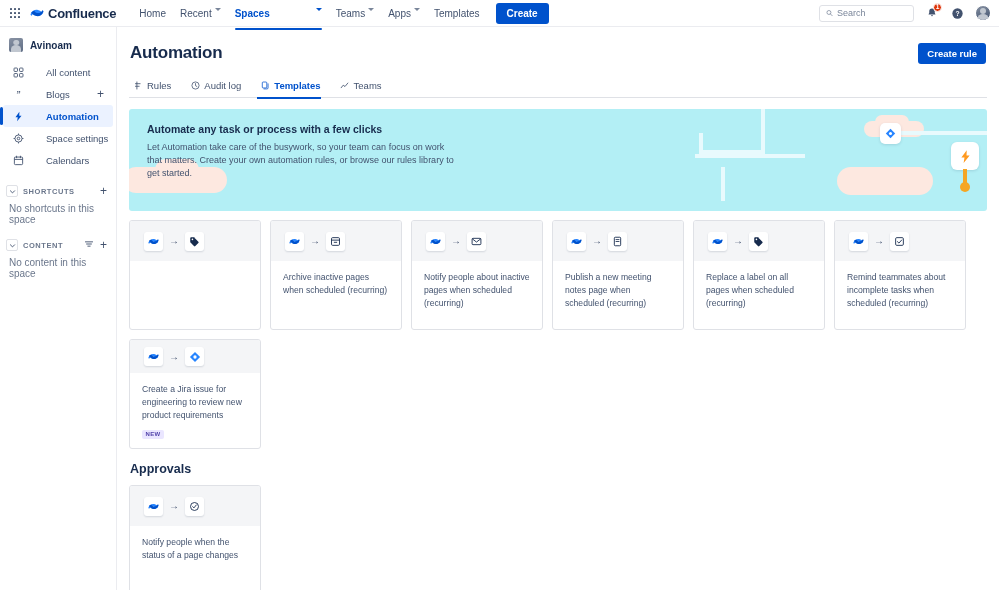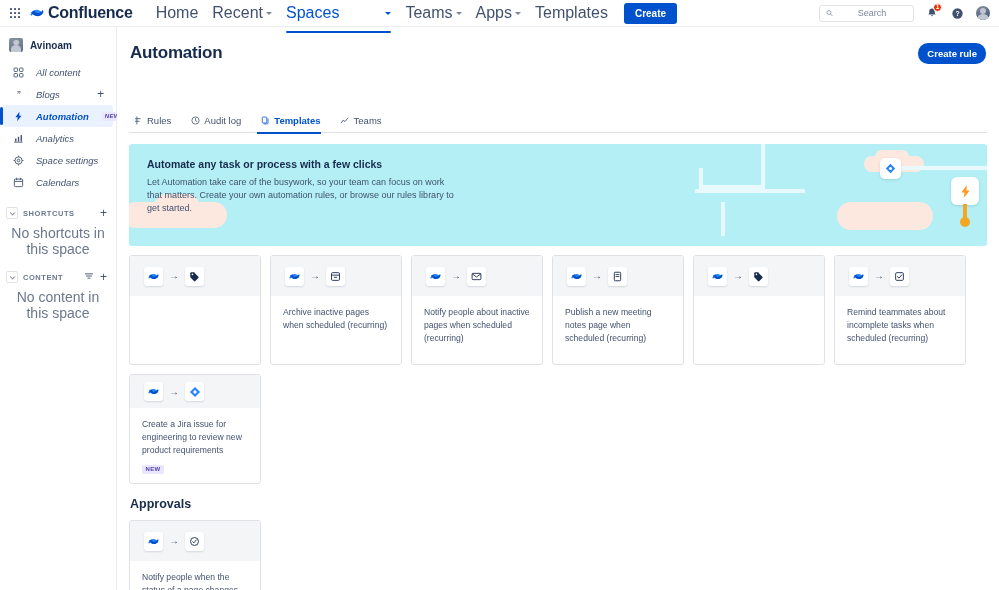--- a/index.html
+++ b/index.html
@@ -34,32 +34,32 @@
     grid-template-rows: repeat(3, 2.5px);
     gap: 1.6px;
   }
   .grid9 i { background: #42526E; border-radius: 0.4px; display: block; }
 
   .brand {
     display: flex; align-items: center; gap: 4px;
     margin-right: 16px; padding-left: 3px;
   }
   .brand-name {
-    font-size: 16px; font-weight: 700; color: #172B4D;
+    font-size: 13px; font-weight: 700; color: #172B4D;
     letter-spacing: -0.25px;
   }
   .navitems { display: flex; align-items: center; gap: 0px; }
   .navitem {
-    font-size: 16px; color: #42526E;
+    font-size: 10px; color: #42526E;
     padding: 5px 7px; border-radius: 3px;
-    display: flex; align-items: center; gap: 3px;
+    display: flex; gap: 3px;
     white-space: nowrap; cursor: pointer;
     position: relative;
   }
-  .navitem.active { color: #0052CC; font-weight: 400; gap: 46px; }
+  .navitem.active { color: #0052CC; font-weight: 700; gap: 46px; }
   .navitem.active::after {
     content: ""; position: absolute; left: 7px; right: 7px; bottom: -6px;
     height: 2px; background: #0052CC; border-radius: 1px;
   }
   .caret {
     width: 0; height: 0;
     border-left: 3px solid transparent;
     border-right: 3px solid transparent;
     border-top: 3.4px solid #7A869A;
     display: inline-block;
@@ -80,21 +80,20 @@
     width: 95px; height: 17px;
     border: 1px solid #DFE1E6; border-radius: 3px;
     background: #fff;
     display: flex; align-items: center; gap: 4px;
     padding: 0 6px;
   }
   .searchbox input {
     border: none; outline: none; background: transparent;
     font-size: 9px; color: #42526E; width: 100%;
     font-family: inherit;
-    text-align: center;
   }
   .searchbox input::placeholder { color: #7A869A; }
   .ic-btn {
     width: 17px; height: 17px; position: relative;
     display: flex; align-items: center; justify-content: center;
     cursor: pointer; border-radius: 50%;
   }
   .badge-dot {
     position: absolute; top: -2px; right: -2px;
     background: #DE350B; color: #fff;
@@ -151,24 +150,24 @@
   }
   .space-avatar::before {
     content:""; position:absolute; left:50%; top:14%;
     width: 5.5px; height: 5.5px; transform: translateX(-50%);
     background: #C1C7D0; border-radius: 50%; z-index:2;
   }
   .space-name { font-size: 10px; font-weight: 600; color: #172B4D; text-align: right; }
 
   .navlist { display: flex; flex-direction: column; }
   .navrow {
-    display: flex; align-items: center; gap: 11px;
+    display: flex; align-items: center; gap: 21px;
     height: 22px; padding: 0 7px 0 9px;
     color: #42526E; cursor: pointer; position: relative;
-    border-radius: 3px; margin: 0 3px; font-style: italic;
+    border-radius: 3px; margin: 0 3px;
   }
   .navrow .lbl { font-size: 9.5px; white-space: nowrap; }
   .navrow .ic { width: 13px; height: 13px; flex: 0 0 13px;
     display: flex; align-items: center; justify-content: center; }
   .navrow.selected {
     background: #EBF2FF; color: #0052CC; font-weight: 600;
   }
   .navrow.selected::before {
     content: ""; position: absolute; left: -3px; top: 2px; bottom: 2px;
     width: 2.5px; background: #0052CC; border-radius: 2px;
@@ -191,52 +190,52 @@
     width: 12px; height: 12px; border-radius: 2px;
     border: 1px solid #DFE1E6;
     display: flex; align-items: center; justify-content: center;
     flex: 0 0 12px; cursor: pointer;
   }
   .sec-title {
     font-size: 7.5px; font-weight: 700; color: #6B778C;
     letter-spacing: 0.55px;
   }
   .sec-actions { margin-left: auto; display: flex; align-items: center; gap: 4px; }
-  .sec-empty { font-size: 14px; color: #6B778C; padding: 1px 9px 0 9px; text-align: center; }
+  .sec-empty { font-size: 10px; color: #6B778C; padding: 1px 9px 0 9px; }
 
   
   .main {
     flex: 1; background: #fff;
     padding: 16px 12px 0 12px;
     overflow: hidden; position: relative;
   }
   .page-title-row {
     display: flex; align-items: flex-start;
     padding: 0 1px;
   }
   .page-title { font-size: 17px; font-weight: 600; color: #172B4D; letter-spacing: -0.2px; }
   .create-rule-btn {
     margin-left: auto;
     background: #0052CC; color: #fff;
     font-size: 9.5px; font-weight: 600;
-    border: none; border-radius: 10px;
+    border: none; border-radius: 3px;
     padding: 5px 9px; cursor: pointer;
   }
 
   .tabbar {
     display: flex; align-items: center; gap: 0px;
     margin-top: 13px;
     border-bottom: 1.5px solid #DFE1E6;
     padding-left: 1px;
   }
   .tab {
     display: flex; align-items: center; gap: 4px;
     font-size: 9.5px; color: #42526E;
     padding: 3px 8px 6px 3px; margin-right: 8px;
-    cursor: pointer; position: relative; margin-top: 35px;
+    cursor: pointer; position: relative;
   }
   .tab .tic { width: 10px; height: 10px; display:flex; align-items:center; justify-content:center; }
   .tab.active { color: #0052CC; font-weight: 600; }
   .tab.active::after {
     content: ""; position: absolute; left: 0; right: 8px; bottom: -1.5px;
     height: 2px; background: #0052CC;
   }
 
   
   .banner {
@@ -410,31 +409,20 @@
       <div class="navrow selected">
         <span class="ic">
           <svg width="11" height="11" viewBox="0 0 16 16">
             <path d="M9.3 1.2 3.6 9h3.3l-.9 5.8L12.4 7H9.1z" fill="#0052CC"></path>
           </svg>
         </span>
         <span class="lbl">Automation</span>
         <span class="new-pill">NEW</span>
       </div>
 
-      <div class="navrow">
-        <span class="ic">
-          <svg width="11" height="11" viewBox="0 0 16 16">
-            <rect x="3" y="8" width="2" height="4.5" fill="#42526E"></rect>
-            <rect x="7" y="5.5" width="2" height="7" fill="#42526E"></rect>
-            <rect x="11" y="3" width="2" height="9.5" fill="#42526E"></rect>
-            <line x1="1.6" y1="13.4" x2="14" y2="13.4" stroke="#42526E" stroke-width="1.2"></line>
-          </svg>
-        </span>
-        <span class="lbl">Analytics</span>
-      </div>
 
       <div class="navrow">
         <span class="ic">
           <svg width="11" height="11" viewBox="0 0 16 16">
             <circle cx="8" cy="8" r="5.2" fill="none" stroke="#42526E" stroke-width="1.3"></circle>
             <circle cx="8" cy="8" r="1.9" fill="none" stroke="#42526E" stroke-width="1.3"></circle>
             <line x1="8" y1="0.8" x2="8" y2="2.8" stroke="#42526E" stroke-width="1.3"></line>
             <line x1="8" y1="13.2" x2="8" y2="15.2" stroke="#42526E" stroke-width="1.3"></line>
             <line x1="0.8" y1="8" x2="2.8" y2="8" stroke="#42526E" stroke-width="1.3"></line>
             <line x1="13.2" y1="8" x2="15.2" y2="8" stroke="#42526E" stroke-width="1.3"></line>
@@ -668,20 +656,23 @@
             </svg>
           </div>
           <span class="arrow-g">→</span>
           <div class="chip">
             <svg width="11" height="11" viewBox="0 0 16 16">
               <path d="M8.6 1.8H3.2A1.4 1.4 0 0 0 1.8 3.2v5.4c0 .4.2.8.4 1l5 5a1.4 1.4 0 0 0 2 0l4.4-4.4a1.4 1.4 0 0 0 0-2l-5-5a1.4 1.4 0 0 0-1-.4z" fill="#172B4D"></path>
               <circle cx="5" cy="5" r="1.2" fill="#fff"></circle>
             </svg>
           </div>
         </div>
+        <div class="card-body">
+          <div class="card-text">Replace a label on all pages when scheduled (recurring)</div>
+        </div>
       </div>
 
       <div class="card">
         <div class="card-head">
           <div class="chip">
             <svg width="11" height="11" viewBox="0 0 24 24">
               <path d="M2 17.2c2.6-4 6-6 9.6-5.2 2.4.5 4 2 5.4 4.3l4.9-2.9c-2-3.5-4.6-5.8-8.4-6.6C8.2 5.6 3.6 8.6 1 13.9c-.3.6-.1 1.1.4 1.4l.6 1.9z" fill="#2684FF"></path>
               <path d="M22 6.8c-2.6 4-6 6-9.6 5.2-2.4-.5-4-2-5.4-4.3L2.1 10.6c2 3.5 4.6 5.8 8.4 6.6 5.3 1.2 9.9-1.8 12.5-7.1.3-.6.1-1.1-.4-1.4L22 6.8z" fill="#0052CC"></path>
             </svg>
           </div>

